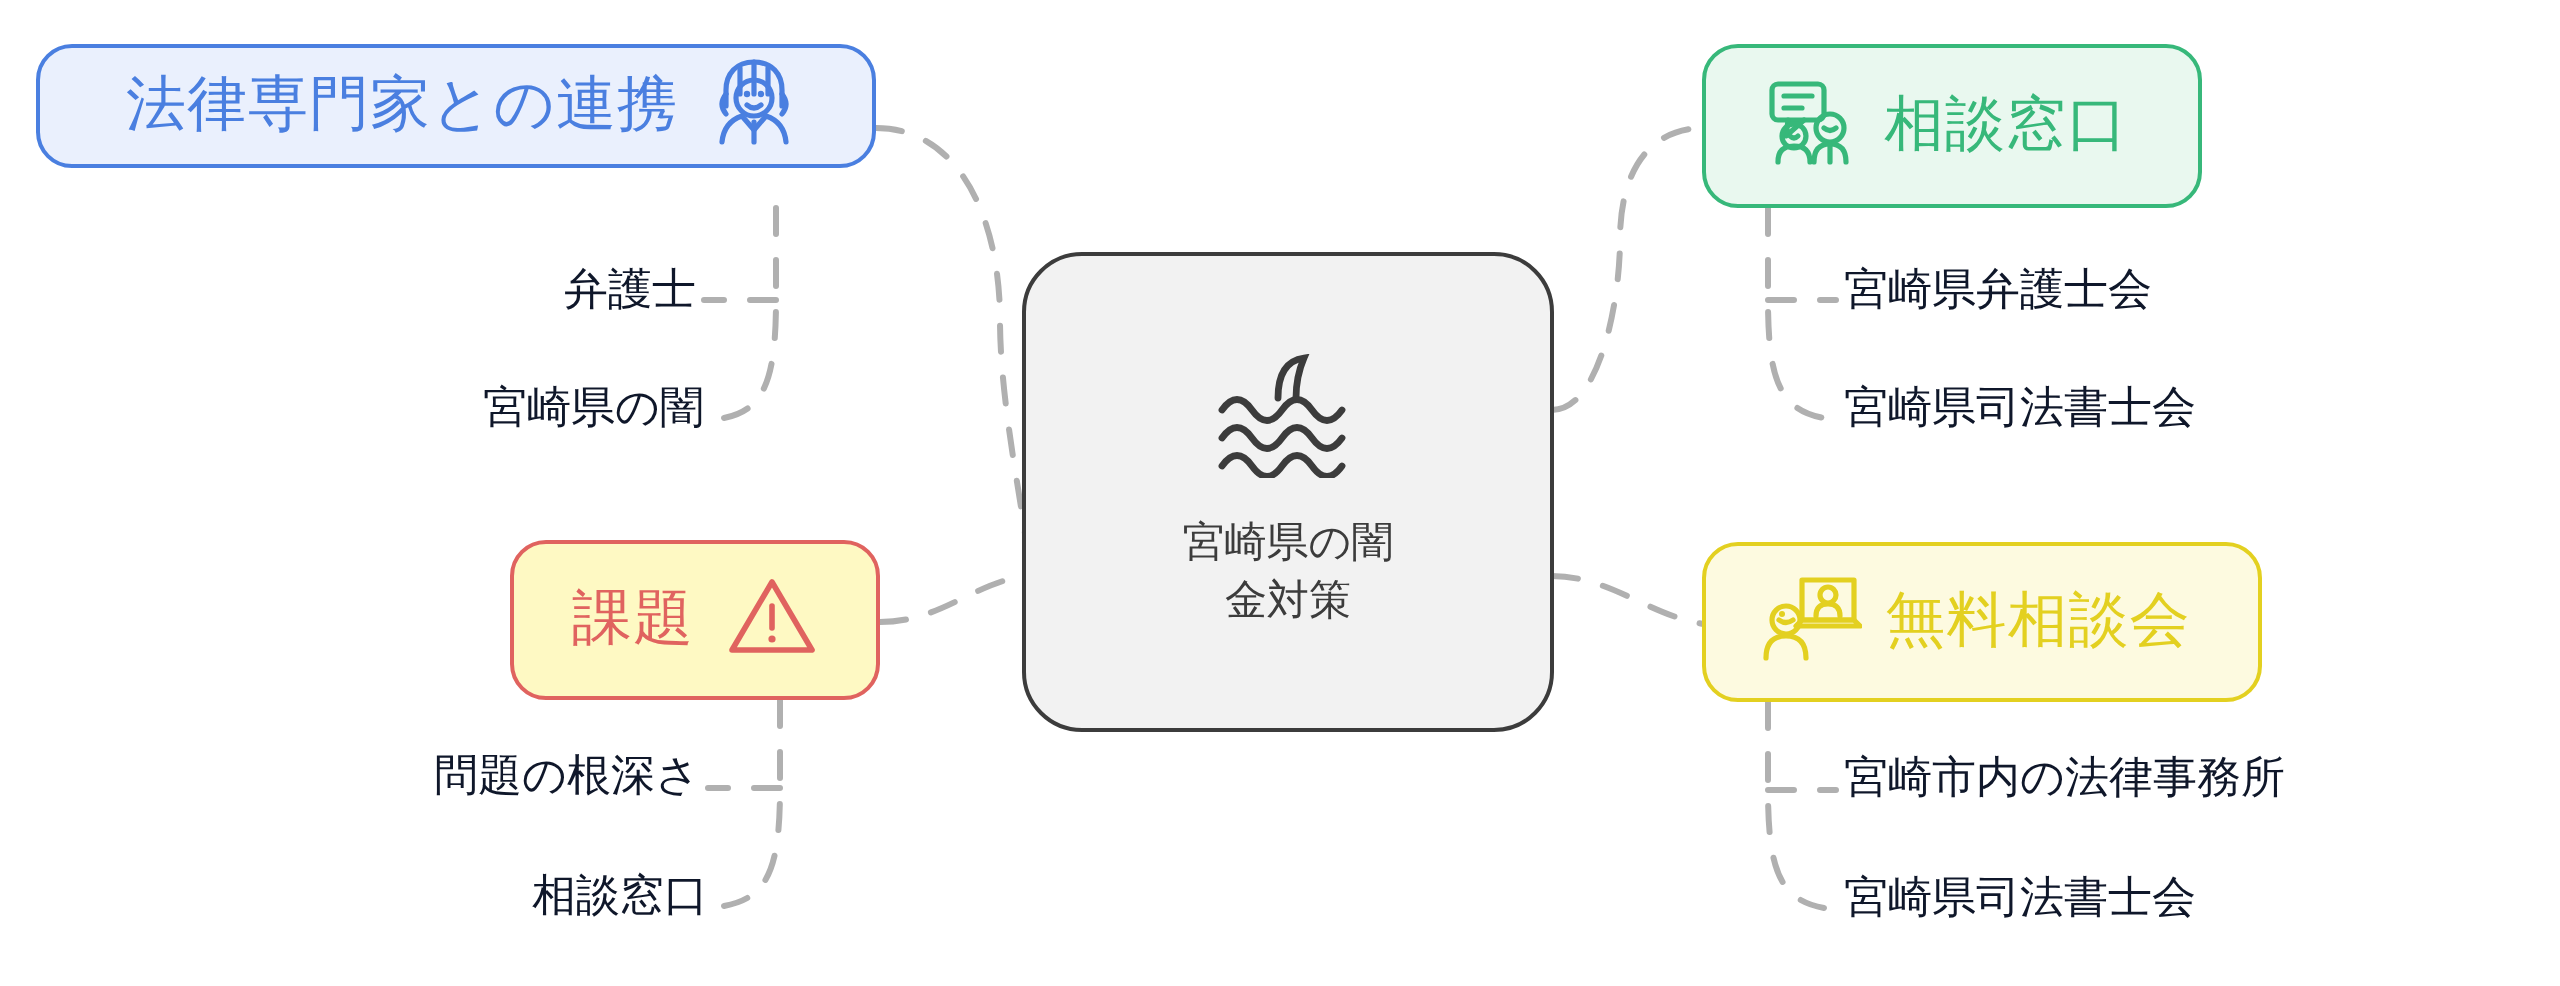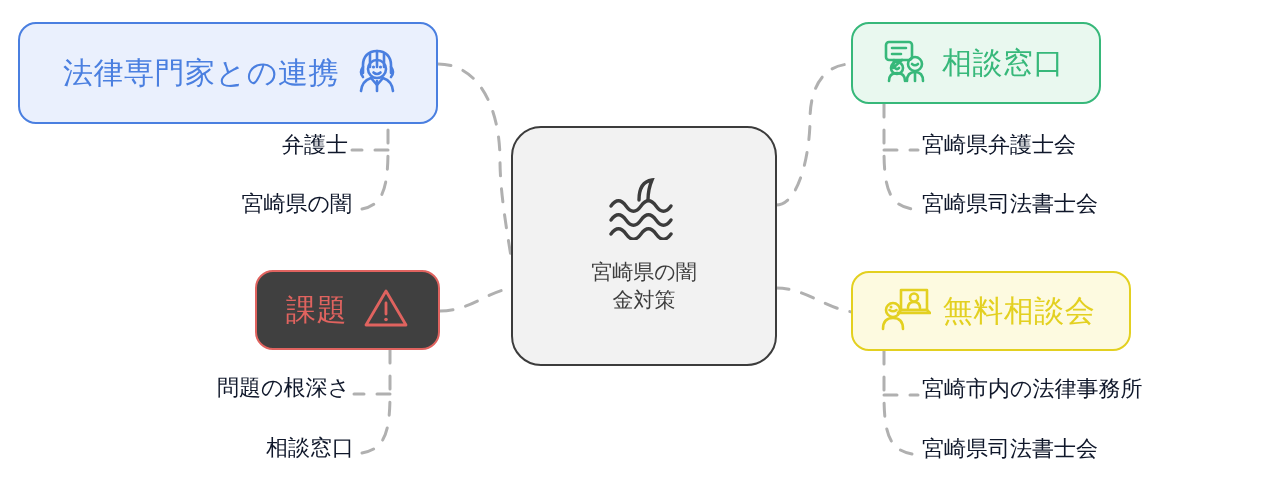--- a/index.html
+++ b/index.html
@@ -50,21 +50,21 @@
   }
   .node .nicon {
     display: block;
     flex: 0 0 auto;
   }
 
   .node-blue   { background: #eaf0fd; border-color: #4a7fe0; }
   .node-blue .label { color: #4a7fe0; }
   .node-green  { background: #e9f8ef; border-color: #37b87a; }
   .node-green .label { color: #37b87a; }
-  .node-red    { background: #404040; border-color: #e0635f; }
+  .node-red    { background: #fef9c3; border-color: #e0635f; }
   .node-red .label { color: #e0635f; }
   .node-yellow { background: #fdfae0; border-color: #e3d020; }
   .node-yellow .label { color: #e3d020; }
 
   
   .center-node {
     position: absolute;
     box-sizing: border-box;
     background: #f2f2f2;
     border: 2.5px solid #3c3c3c;
@@ -134,21 +134,21 @@
         <path d="M4 42 c 5 -7 10 -7 15 0 c 5 7 10 7 15 0 c 5 -7 10 -7 15 0 c 5 7 10 7 15 0"></path>
         <path d="M4 56 c 5 -7 10 -7 15 0 c 5 7 10 7 15 0 c 5 -7 10 -7 15 0 c 5 7 10 7 15 0"></path>
       </svg>
     </span>
     <div class="ctext">
       <div>宮崎県の闇</div>
       <div>金対策</div>
     </div>
   </div>
 
-  <div class="node node-blue" style="left:18px; top:22px; width:420px; height:102px; padding: 0 18px 0 26px; gap: 14px;">
+  <div class="node node-blue" style="left:18px; top:22px; width:420px; height:62px; padding: 0 18px 0 26px; gap: 14px;">
     <span class="label">法律専門家との連携</span>
     <span class="nicon">
       <svg width="48" height="48" viewBox="0 0 48 48" fill="none" stroke="#4a7fe0" stroke-width="2.6" stroke-linecap="round" stroke-linejoin="round">
         <path d="M24 4 C 15 4 10 10 10 18 l 0 8"></path>
         <path d="M24 4 C 33 4 38 10 38 18 l 0 8"></path>
         <path d="M17 7 L 17 20 M24 4.5 L 24 20 M31 7 L 31 20"></path>
         <path d="M10 20 q -4 5 0 10 M38 20 q 4 5 0 10"></path>
         <circle cx="24" cy="22" r="9"></circle>
         <circle cx="20.5" cy="20" r="1.6" fill="#4a7fe0" stroke="none"></circle>
         <circle cx="27.5" cy="20" r="1.6" fill="#4a7fe0" stroke="none"></circle>

